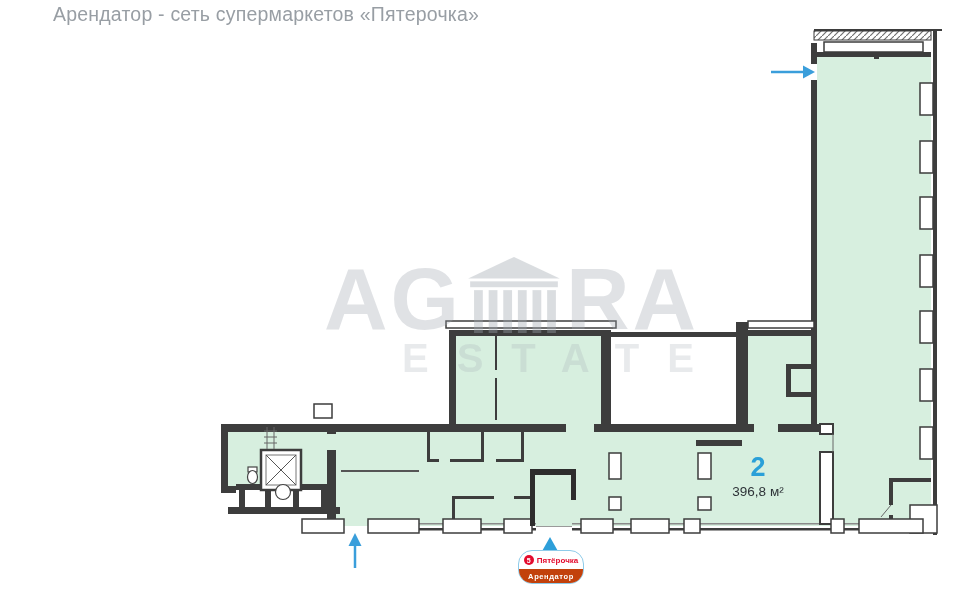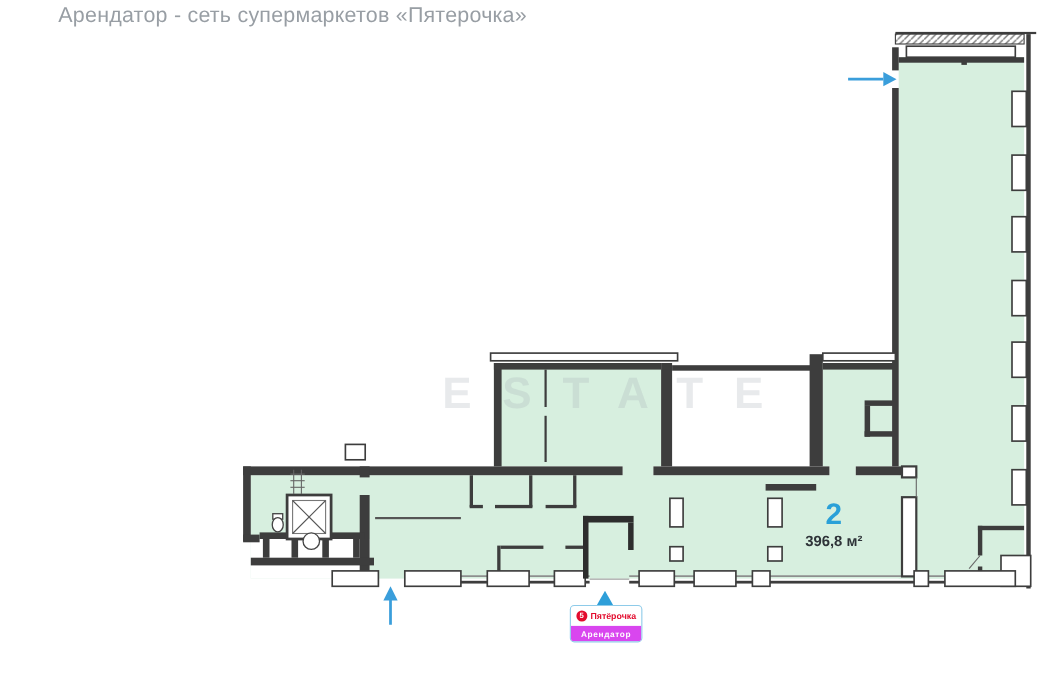--- a/index.html
+++ b/index.html
@@ -14,29 +14,29 @@
   
   .wm{position:absolute;pointer-events:none;user-select:none;}
   .wm-brand{left:288px;top:248px;display:flex;align-items:center;
     font-size:88px;font-weight:700;letter-spacing:3px;color:rgba(158,166,174,0.32);}
   .wm-brand svg{margin:0 6px 8px 6px;}
   .wm-sub{left:366px;top:336px;font-size:40px;font-weight:700;letter-spacing:28px;
     color:rgba(168,175,182,0.26);}
   
   .unit-label{position:absolute;left:662px;top:452px;width:120px;text-align:center;pointer-events:none;}
   .unit-num{font-size:27px;font-weight:600;color:#2aa0d8;line-height:30px;}
-  .unit-area{font-size:13.5px;font-weight:700;color:#2e3338;margin-top:2px;}
-  
-  .badge{position:absolute;left:482px;top:550px;width:66px;border:1px solid #8ecbe9;border-radius:4px;
+  .unit-area{font-size:13.5px;font-weight:400;color:#2e3338;margin-top:2px;}
+  
+  .badge{position:absolute;left:482px;top:550px;width:66px;border:1px solid #8ecbe9;border-radius:14px;
          background:#fff;overflow:hidden;box-sizing:border-box;}
   .badge-top{display:flex;align-items:center;justify-content:center;gap:3px;height:18px;}
   .badge-dot{width:10px;height:10px;border-radius:50%;background:#e30b2d;color:#fff;font-size:7px;
          font-weight:700;display:flex;align-items:center;justify-content:center;}
   .badge-brand{color:#e30b2d;font-size:8px;font-weight:700;white-space:nowrap;}
-  .badge-bar{height:14px;background:#d946ef;color:#fff;font-size:7.5px;font-weight:700;
+  .badge-bar{height:14px;background:#c2410c;color:#fff;font-size:7.5px;font-weight:700;
          letter-spacing:.6px;display:flex;align-items:center;justify-content:center;}
   .plan-svg{position:absolute;left:0;top:0;}
   .corner-icon{position:absolute;right:-6px;top:-7px;}
 </style>
 </head>
 <body>
 
 <div id="screen">
 
   <div class="hdr">
@@ -209,20 +209,36 @@
       <line x1="735" y1="72" x2="767" y2="72" stroke="#3a9edb" stroke-width="2.5"></line>
       <polygon points="767,65.5 779,72 767,78.5" fill="#3a9edb"></polygon>
     </g>
     <g>
       <line x1="319" y1="568" x2="319" y2="543" stroke="#3a9edb" stroke-width="2.5"></line>
       <polygon points="312.5,546 319,533 325.5,546" fill="#3a9edb"></polygon>
     </g>
     <polygon points="514,537 505,553 523,553" fill="#2e9fd9"></polygon>
   </svg>
 
+  <div class="wm wm-brand">
+    <span>AG</span>
+    <svg width="92" height="76" viewBox="0 0 94 78">
+      <g fill="rgba(158,166,174,0.38)">
+        <polygon points="47,0 94,22 0,22"></polygon>
+        <rect x="2" y="25" width="90" height="6"></rect>
+        <rect x="6" y="34" width="9" height="44"></rect>
+        <rect x="21" y="34" width="9" height="44"></rect>
+        <rect x="36" y="34" width="9" height="44"></rect>
+        <rect x="51" y="34" width="9" height="44"></rect>
+        <rect x="66" y="34" width="9" height="44"></rect>
+        <rect x="81" y="34" width="9" height="44"></rect>
+      </g>
+    </svg>
+    <span>RA</span>
+  </div>
   <div class="wm wm-sub">ESTATE</div>
 
   <div class="unit-label">
     <div class="unit-num">2</div>
     <div class="unit-area">396,8 м²</div>
   </div>
 
   <div class="badge">
     <div class="badge-top">
       <span class="badge-dot">5</span>

